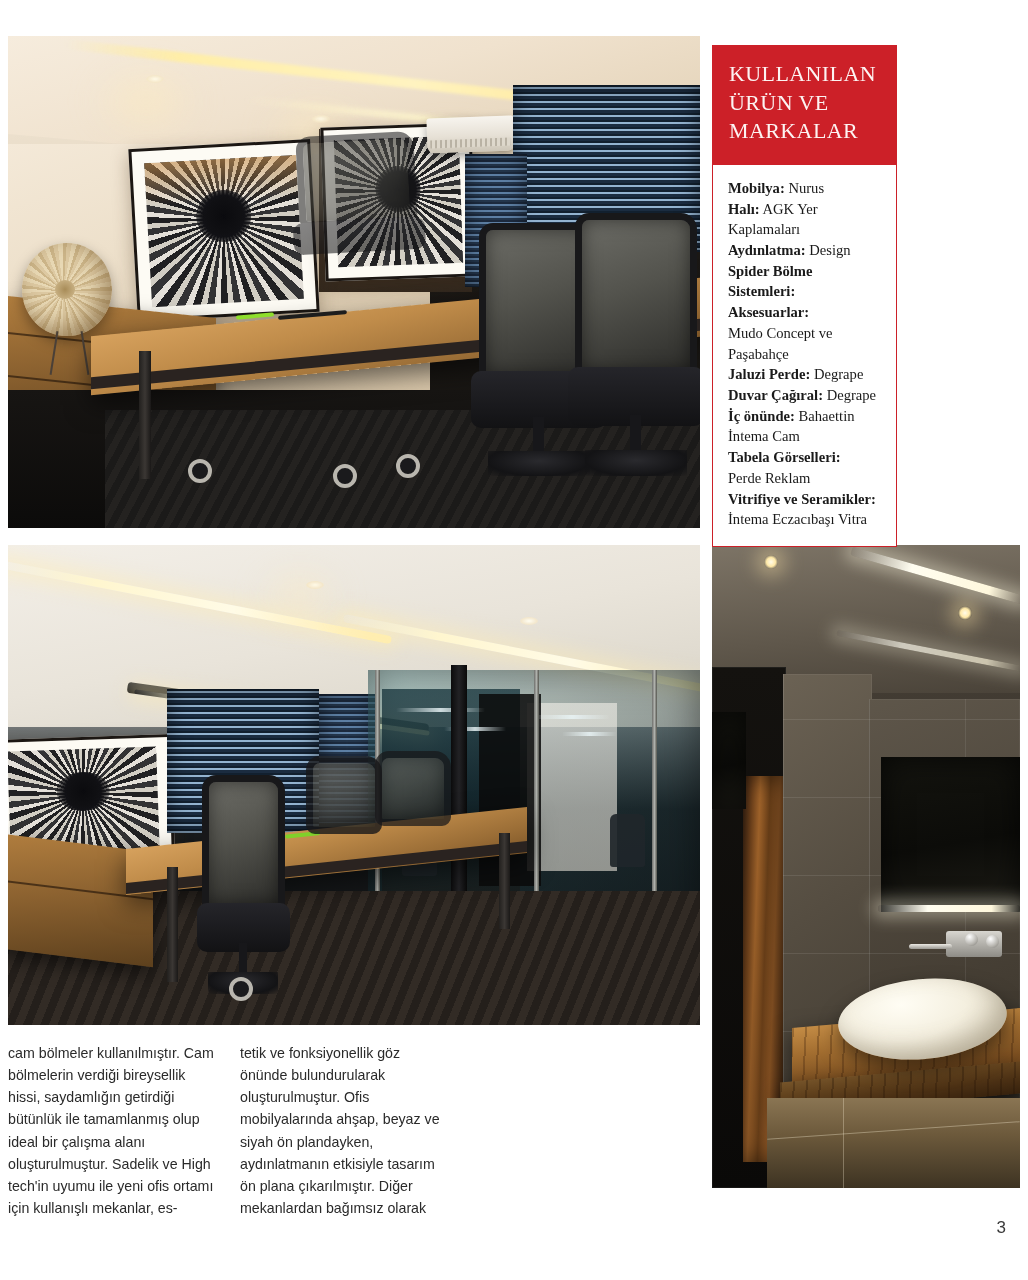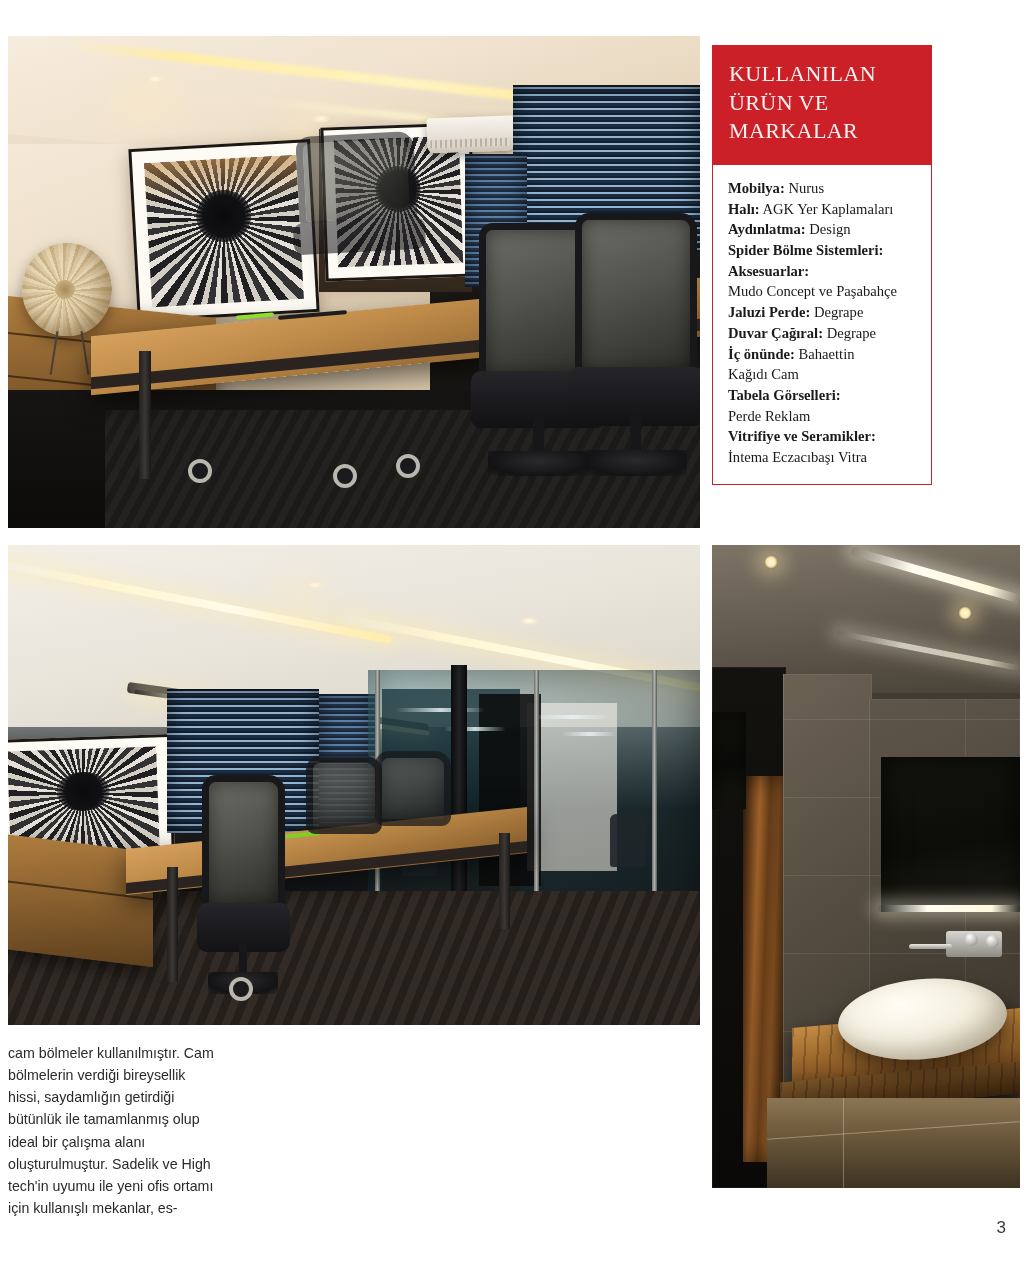--- a/index.html
+++ b/index.html
@@ -147,21 +147,21 @@
     background:linear-gradient(180deg,#d8d6d0,#8e8c86);}
   .faucet-spout{position:absolute;height:5px;border-radius:3px;
     background:linear-gradient(180deg,#eceae4,#9a9892);}
   .knob{position:absolute;width:13px;height:13px;border-radius:50%;
     background:radial-gradient(circle at 35% 30%,#ffffff,#b6b4ae 60%,#76746f 100%);}
   .b-floor{position:absolute;
     background:linear-gradient(180deg,#8a7553 0%,#6d5a3c 40%,#3d3322 100%);}
   .b-floor .seam{position:absolute;background:rgba(255,245,220,.35);height:1px;}
 
   
-  #brands-box{position:absolute;left:712px;top:45px;width:220px;}
+  #brands-box{position:absolute;left:712px;top:45px;width:185px;}
   #brands-header{background:#cc2028;padding:15px 17px 19px 17px;}
   #brands-header .ttl{
     font-family:"Liberation Serif", serif;color:#fdf3f2;font-size:22px;line-height:1.30;
     letter-spacing:.4px;}
   #brands-list{border:1.4px solid #cc2028;border-top:none;background:#ffffff;
     padding:13px 15px 16px 15px;}
   #brands-list .row{font-family:"Liberation Serif", serif;font-size:14.6px;line-height:1.42;color:#1a1a1a;}
   #brands-list .row b{font-weight:bold;}
 
   
@@ -357,29 +357,33 @@
     <div id="brands-list">
       <div class="row"><b>Mobilya:</b><span> Nurus</span></div>
       <div class="row"><b>Halı:</b><span> AGK Yer Kaplamaları</span></div>
       <div class="row"><b>Aydınlatma:</b><span> Design</span></div>
       <div class="row"><b>Spider Bölme Sistemleri:</b><span></span></div>
       <div class="row"><b>Aksesuarlar:</b><span></span></div>
       <div class="row"><b></b><span>Mudo Concept ve Paşabahçe</span></div>
       <div class="row"><b>Jaluzi Perde:</b><span>  Degrape</span></div>
       <div class="row"><b>Duvar Çağıral:</b><span> Degrape</span></div>
       <div class="row"><b>İç önünde:</b><span> Bahaettin</span></div>
-      <div class="row"><b></b><span>Kağıdı Cam</span></div>
+      <div class="row"><b></b><span>İntema Cam</span></div>
       <div class="row"><b>Tabela Görselleri:</b><span></span></div>
       <div class="row"><b></b><span>Perde Reklam</span></div>
       <div class="row"><b>Vitrifiye ve Seramikler:</b><span></span></div>
       <div class="row"><b></b><span>İntema Eczacıbaşı Vitra</span></div>
     </div>
   </div>
 
   <div id="body-columns">
     <div class="col">
       <p>cam bölmeler kullanılmıştır. Cam bölmelerin verdiği bireysellik hissi, saydamlığın getirdiği bütünlük ile tamamlanmış olup ideal bir çalışma alanı oluşturulmuştur. Sadelik ve High tech'in uyumu ile yeni ofis ortamı için kullanışlı mekanlar, es-</p>
     </div>
+    <div class="col">
+      <p>tetik ve fonksiyonellik göz önünde bulundurularak oluşturulmuştur. Ofis mobilyalarında ahşap, beyaz ve siyah ön plandayken,  aydınlatmanın etkisiyle tasarım ön plana çıkarılmıştır.
+Diğer mekanlardan bağımsız olarak</p>
+    </div>
   </div>
 
   <div id="page-number">3</div>
 
 </div>
 
 </body></html>

